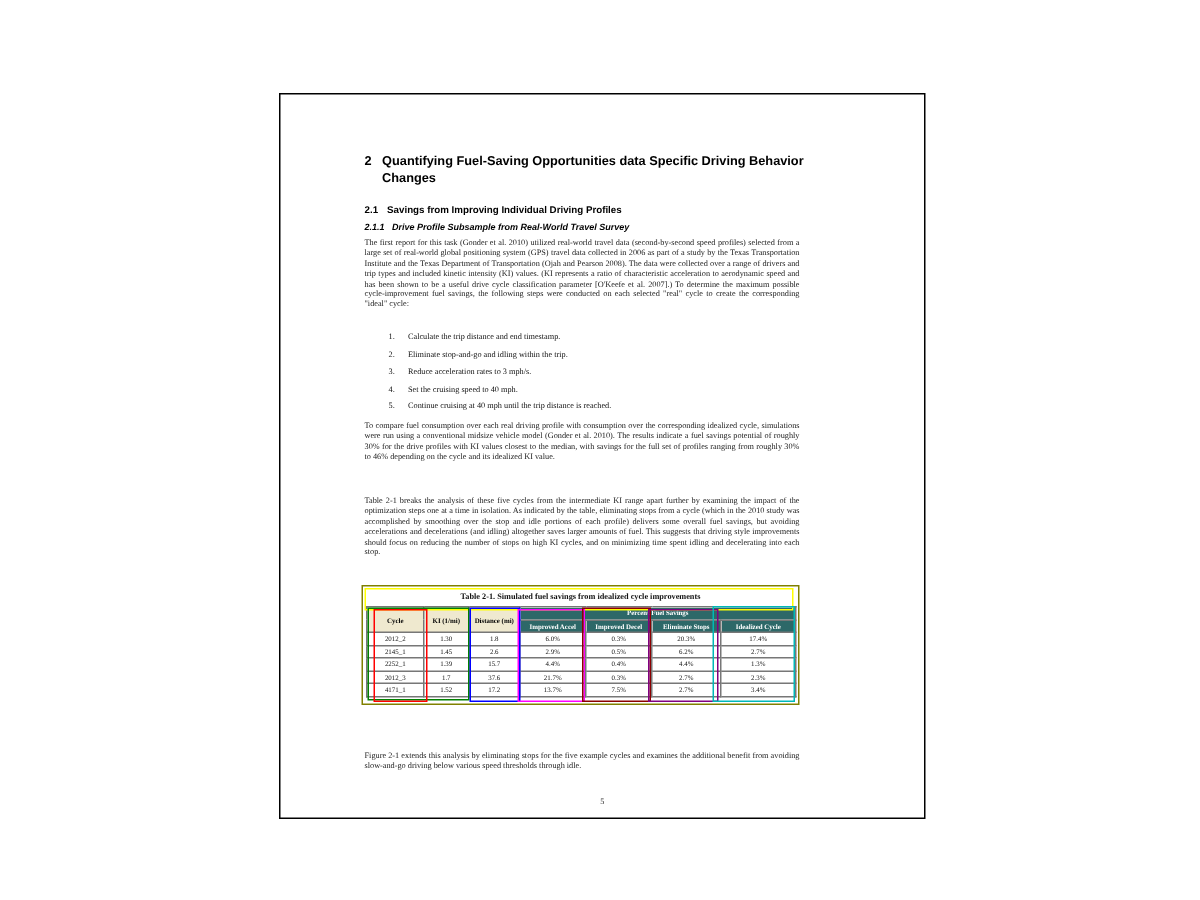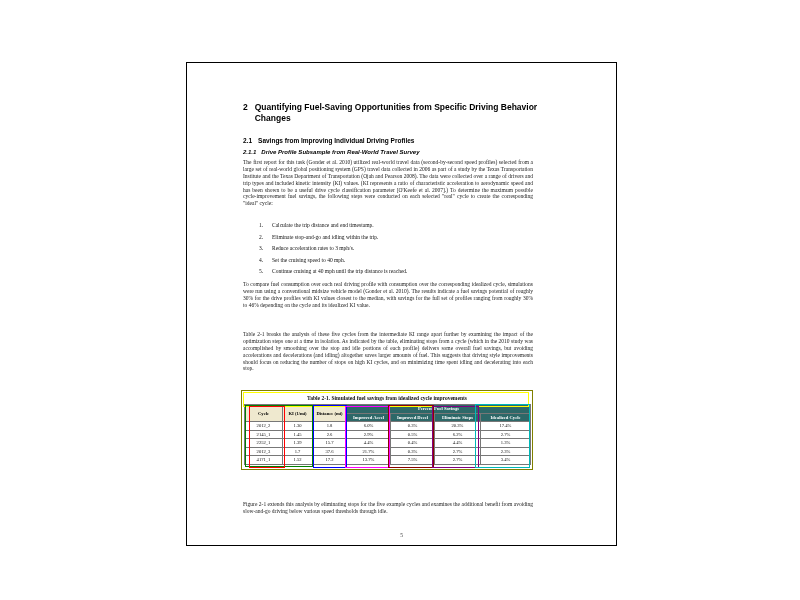--- a/index.html
+++ b/index.html
@@ -62,21 +62,21 @@
   .ann-c7{left:231px;top:11px;width:53px;height:62px;}
   .page-num{left:0;width:429px;top:469px;text-align:center;font-size:5.5px;color:#333;}
 </style>
 </head>
 <body>
 
 <div class="page">
 
   <div class="abs section-heading">
     <span>2</span>
-    <span>Quantifying Fuel-Saving Opportunities from Specific Driving Behavior Changes</span>
+    <span>Quantifying Fuel-Saving Opportunities data Specific Driving Behavior Changes</span>
   </div>
 
   <div class="abs subsection">
     <span>2.1</span>
     <span>Savings from Improving Individual Driving Profiles</span>
   </div>
 
   <div class="abs subsubsection">
     <span>2.1.1</span>
     <span>Drive Profile Subsample from Real-World Travel Survey</span>

